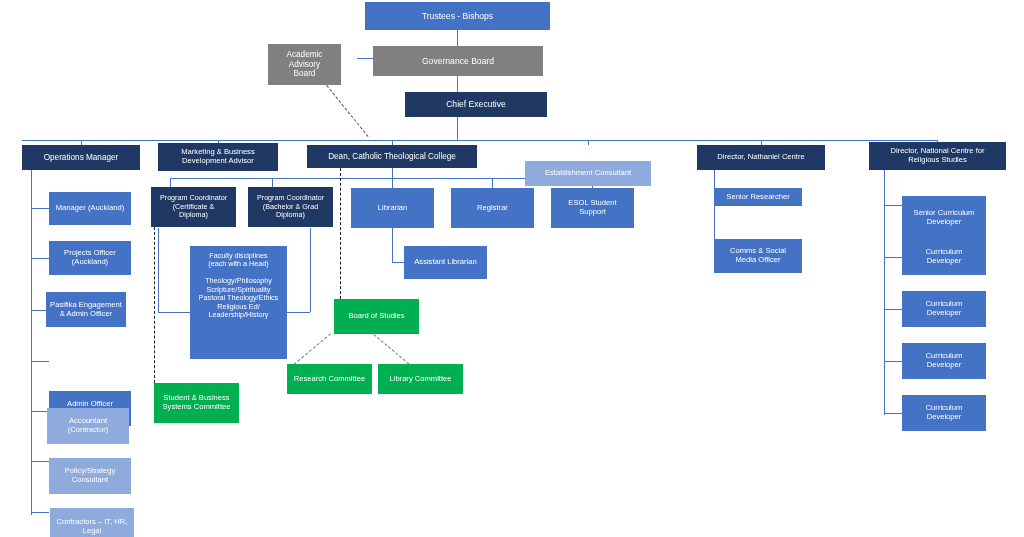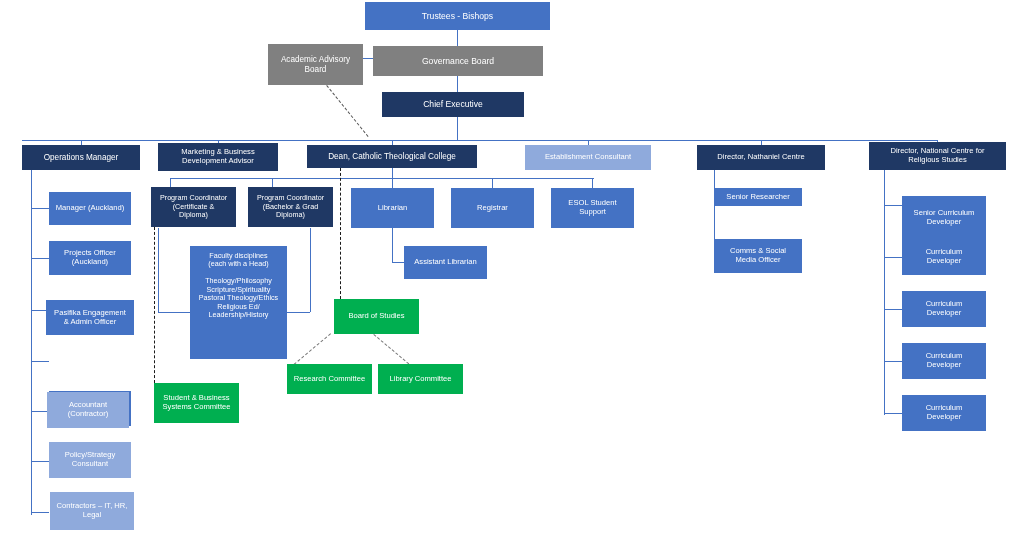--- a/index.html
+++ b/index.html
@@ -33,21 +33,21 @@
     overflow: hidden;
   }
   .node .lbl {
     display: block;
     width: 100%;
     white-space: pre-line;
   }
   
   .c-navy   { background: #1F3864; }
   .c-blue   { background: #4472C4; }
-  .c-lblue  { background: #8FAADC; }
+  .c-lblue  { background: #8FAADC; margin-top: 16px; }
   .c-gray   { background: #808080; }
   .c-green  { background: #00AF50; }
 
   .fs-7  { font-size: 7.2px; }
   .fs-75 { font-size: 7.6px; }
   .fs-8  { font-size: 8.2px; }
   .fs-85 { font-size: 8.6px; }
 
   
   .ln {
@@ -147,26 +147,26 @@
 
   <div class="dash-green" style="left:374px; top:334px; width:46px; transform: rotate(40deg);"></div>
 
   <div class="node c-blue fs-85" style="left:365px; top:2px; width:185px; height:28px;">
     <span class="lbl">Trustees - Bishops</span>
   </div>
 
   <div class="node c-gray fs-85" style="left:373px; top:46px; width:170px; height:30px;">
     <span class="lbl">Governance Board</span>
   </div>
-  <div class="node c-gray fs-8" style="left:268px; top:44px; width:95px; height:41px;">
+  <div class="node c-gray fs-8" style="left:268px; top:44px; width:73px; height:41px;">
     <span class="lbl">Academic Advisory
 Board</span>
   </div>
 
-  <div class="node c-navy fs-85" style="left:382px; top:92px; width:142px; height:25px;">
+  <div class="node c-navy fs-85" style="left:405px; top:92px; width:142px; height:25px;">
     <span class="lbl">Chief Executive</span>
   </div>
 
   <div class="node c-navy fs-8" style="left:22px; top:145px; width:118px; height:25px;">
     <span class="lbl">Operations Manager</span>
   </div>
   <div class="node c-navy fs-75" style="left:158px; top:143px; width:120px; height:28px;">
     <span class="lbl">Marketing &amp; Business
 Development Advisor</span>
   </div>
@@ -184,21 +184,21 @@
 Religious Studies</span>
   </div>
 
   <div class="node c-blue fs-75" style="left:49px; top:192px; width:82px; height:33px;">
     <span class="lbl">Manager (Auckland)</span>
   </div>
   <div class="node c-blue fs-75" style="left:49px; top:241px; width:82px; height:34px;">
     <span class="lbl">Projects Officer
 (Auckland)</span>
   </div>
-  <div class="node c-blue fs-75" style="left:46px; top:292px; width:88px; height:35px;margin-top:8px;">
+  <div class="node c-blue fs-75" style="left:46px; top:292px; width:80px; height:35px;">
     <span class="lbl">Pasifika Engagement
 &amp; Admin Officer</span>
   </div>
   <div class="node c-blue fs-75" style="left:49px; top:343px; width:82px; height:35px;margin-top:48px;">
     <span class="lbl">Admin Officer
 (Hamilton)</span>
   </div>
   <div class="node c-lblue fs-75" style="left:47px; top:392px; width:82px; height:36px;">
     <span class="lbl">Accountant
 (Contractor)</span>

